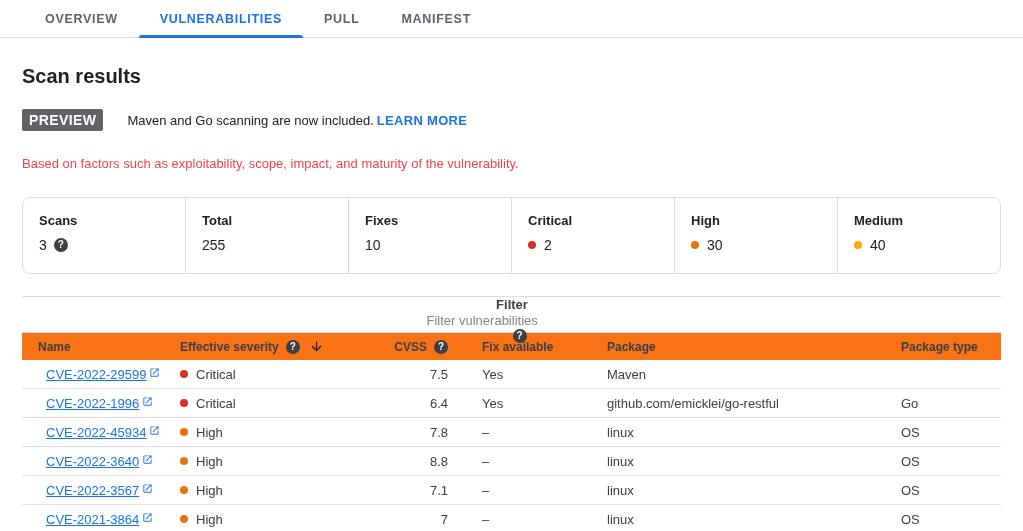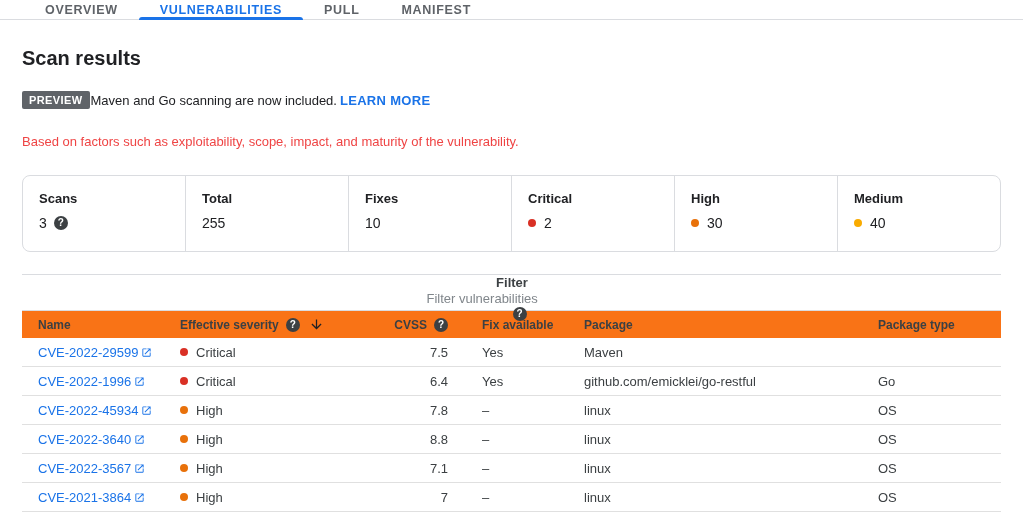--- a/index.html
+++ b/index.html
@@ -10,21 +10,21 @@
     color: #202124;
     font-family: "Liberation Sans", sans-serif;
     font-size: 13px;
     overflow: hidden;
   }
 
   
   .tabs {
     display: flex;
     align-items: stretch;
-    height: 20px;
+    height: 38px;
     padding-left: 24px;
     border-bottom: 1px solid #dadce0;
   }
   .tab {
     position: relative;
     display: flex;
     align-items: center;
     padding: 0 21px;
     font-size: 12.5px;
     font-weight: 600;
@@ -54,26 +54,26 @@
   }
   .preview-row {
     margin-top: 21px;
     display: flex;
     align-items: center;
     font-size: 13px;
   }
   .preview-badge {
     background: #5f6368;
     color: #fff;
-    font-size: 11px;
+    font-size: 14px;
     font-weight: 600;
     letter-spacing: .4px;
     padding: 3px 7px;
     border-radius: 2px;
-    margin-right: 1px;
+    margin-right: 24px;
   }
   .learn-more {
     color: #1a73e8;
     font-weight: 600;
     letter-spacing: .3px;
     margin-left: 3px;
     text-decoration: none;
     cursor: pointer;
   }
   .description { margin-top: 25px; font-size: 13px; color: #ef4444; }
@@ -166,32 +166,33 @@
     display: flex;
     align-items: center;
     height: 29px;
     border-bottom: 1px solid #e0e0e0;
     color: #3c4043;
   }
   .cell { display: flex; align-items: center; overflow: hidden; white-space: nowrap; }
   .col-name { width: 158px; padding-left: 16px; }
   .col-sev  { width: 178px; }
   .col-cvss { width: 90px; justify-content: flex-end; }
-  .col-fix  { width: 136px; padding-left: 34px; }
+  .col-fix  { width: 159px; padding-left: 34px; }
   .col-pkg  { width: 294px; }
   .col-type { width: 100px; }
 
   .thead .help-icon { width: 14px; height: 14px; margin-left: 7px; }
   .sort-icon { margin-left: 9px; cursor: pointer; display: inline-flex; }
 
   .cve-link {
     color: #1a73e8;
+    text-decoration: underline;
     display: inline-flex;
-    align-items: center;
     cursor: pointer;
+    margin-left: 8px;
   }
   .ext-icon { margin-left: 3px; flex: none; }
 </style>
 </head>
 <body>
 
 <div class="tabs">
   <div class="tab">OVERVIEW</div>
   <div class="tab active">VULNERABILITIES</div>
   <div class="tab">PULL</div>

